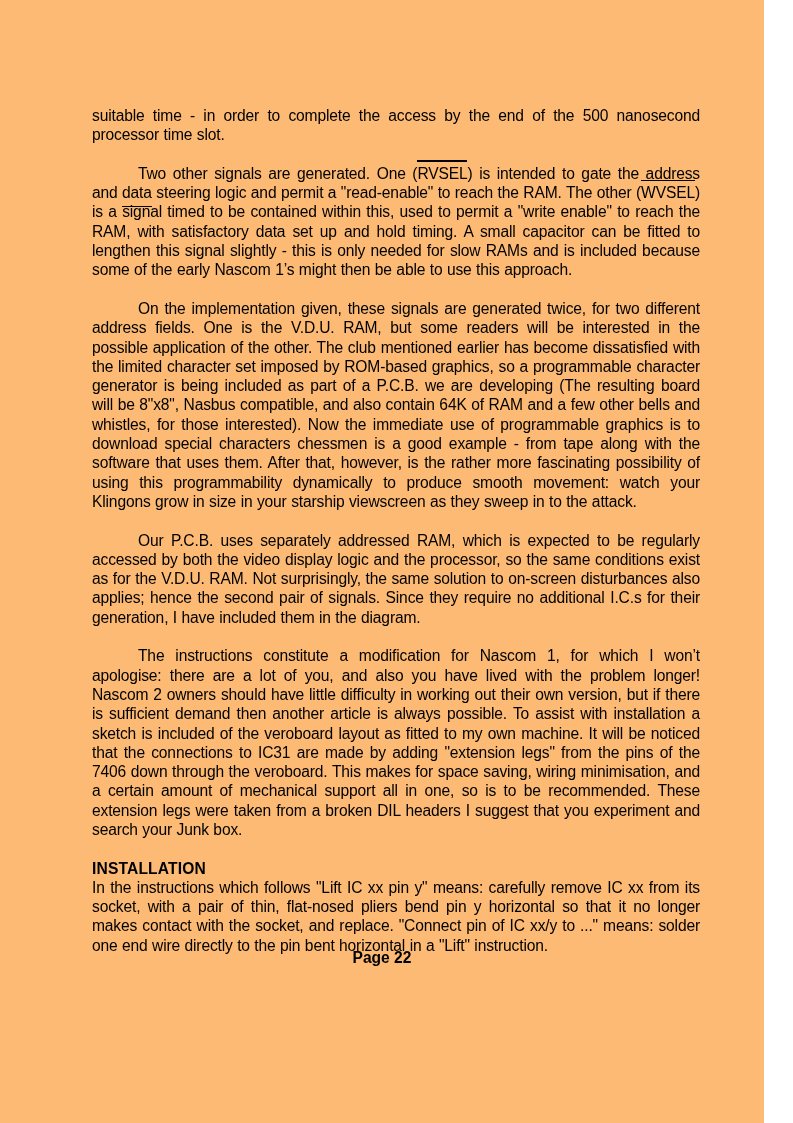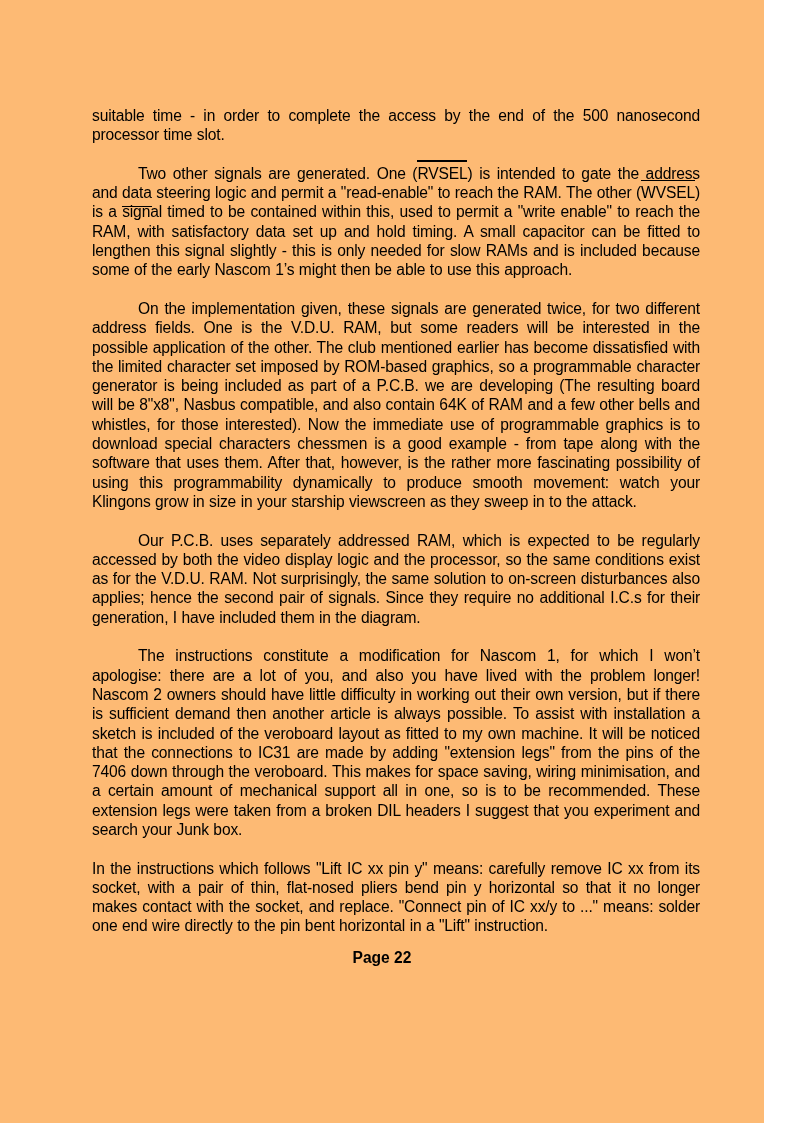--- a/index.html
+++ b/index.html
@@ -98,20 +98,21 @@
     <p class="para">suitable time - in  order  to complete  the access by the end of the 500 nanosecond processor time slot.</p>
 
     <p class="para indent"><span>Two  other  signals  are  generated.  One  (</span><span class="overline">RVSEL</span><span>)  is  intended  to  gate  the address  and </span><span class="uline">data</span><span> steering  logic   and   permit   a "read-enable" to reach the RAM. The other  (</span><span class="overline thin">WVSEL</span><span>)  is  a  signal timed to be contained  within  this,  used  to  permit a  "write enable" to reach the RAM, with satisfactory data set up and  hold timing. A small capacitor can be fitted to lengthen  this  signal slightly - this is only needed for slow  RAMs  and  is  included because some of the early Nascom 1’s might then be able  to  use this approach.</span></p>
 
     <p class="para indent">On the implementation given,   these   signals   are   generated twice,  for two different address fields.  One is the V.D.U.  RAM, but some readers will be interested in  the  possible  application of  the other.    The club  mentioned  earlier  has become dissatisfied  with  the  limited  character  set  imposed  by  ROM-based  graphics,   so  a programmable  character  generator  is  being  included  as part  of  a  P.C.B.  we  are developing  (The    resulting    board    will    be    8"x8",  Nasbus  compatible,  and  also contain 64K of RAM and  a  few  other bells and whistles, for those interested).   Now the  immediate use of  programmable  graphics is  to  download  special  characters chessmen is a good example - from tape along  with  the  software that  uses  them. After   that,   however,   is   the   rather   more fascinating possibility  of using this programmability  dynamically  to  produce  smooth  movement:  watch  your  Klingons grow in  size  in your starship viewscreen as they sweep in to the attack.</p>
 
     <p class="para indent">Our P.C.B. uses separately addressed RAM, which is  expected to be regularly accessed by both the video display logic and  the processor, so the same conditions exist  as for   the   V.D.U.   RAM. Not surprisingly,  the  same   solution   to   on-screen disturbances  also  applies; hence   the   second   pair   of   signals.   Since   they require no additional I.C.s for their generation, I have included them in the diagram.</p>
 
     <p class="para indent">The  instructions  constitute  a  modification  for  Nascom  1,  for  which  I  won’t apologise: there are a lot of  you,  and  also  you have lived with the problem longer! Nascom 2 owners should  have little difficulty in working out their own version, but if there  is  sufficient  demand  then  another  article  is  always  possible.   To  assist  with installation  a  sketch  is  included   of   the   veroboard  layout  as  fitted  to  my  own machine.   It  will  be  noticed that   the  connections  to  IC31  are  made  by  adding "extension  legs"  from   the  pins  of  the  7406  down  through   the   veroboard.    This makes    for  space  saving,   wiring   minimisation,   and   a   certain   amount   of mechanical support all in one, so is to  be  recommended.   These extension legs were taken from a broken DIL  headers   I  suggest that you experiment and search your Junk box.</p>
 
+    <div class="heading">INSTALLATION</div>
 
     <p class="para tight">In the instructions which follows "Lift IC xx pin y" means: carefully remove IC xx  from its socket, with a pair of thin, flat-nosed pliers bend pin y  horizontal  so that it no longer  makes  contact  with  the  socket,  and  replace. "Connect  pin  of  IC  xx/y  to ..." means:  solder  one  end  wire directly to the pin bent horizontal in a "Lift" instruction.</p>
 
   </div>
 
   <div class="footer">Page 22</div>
 
 </div>
 
 </body></html>

